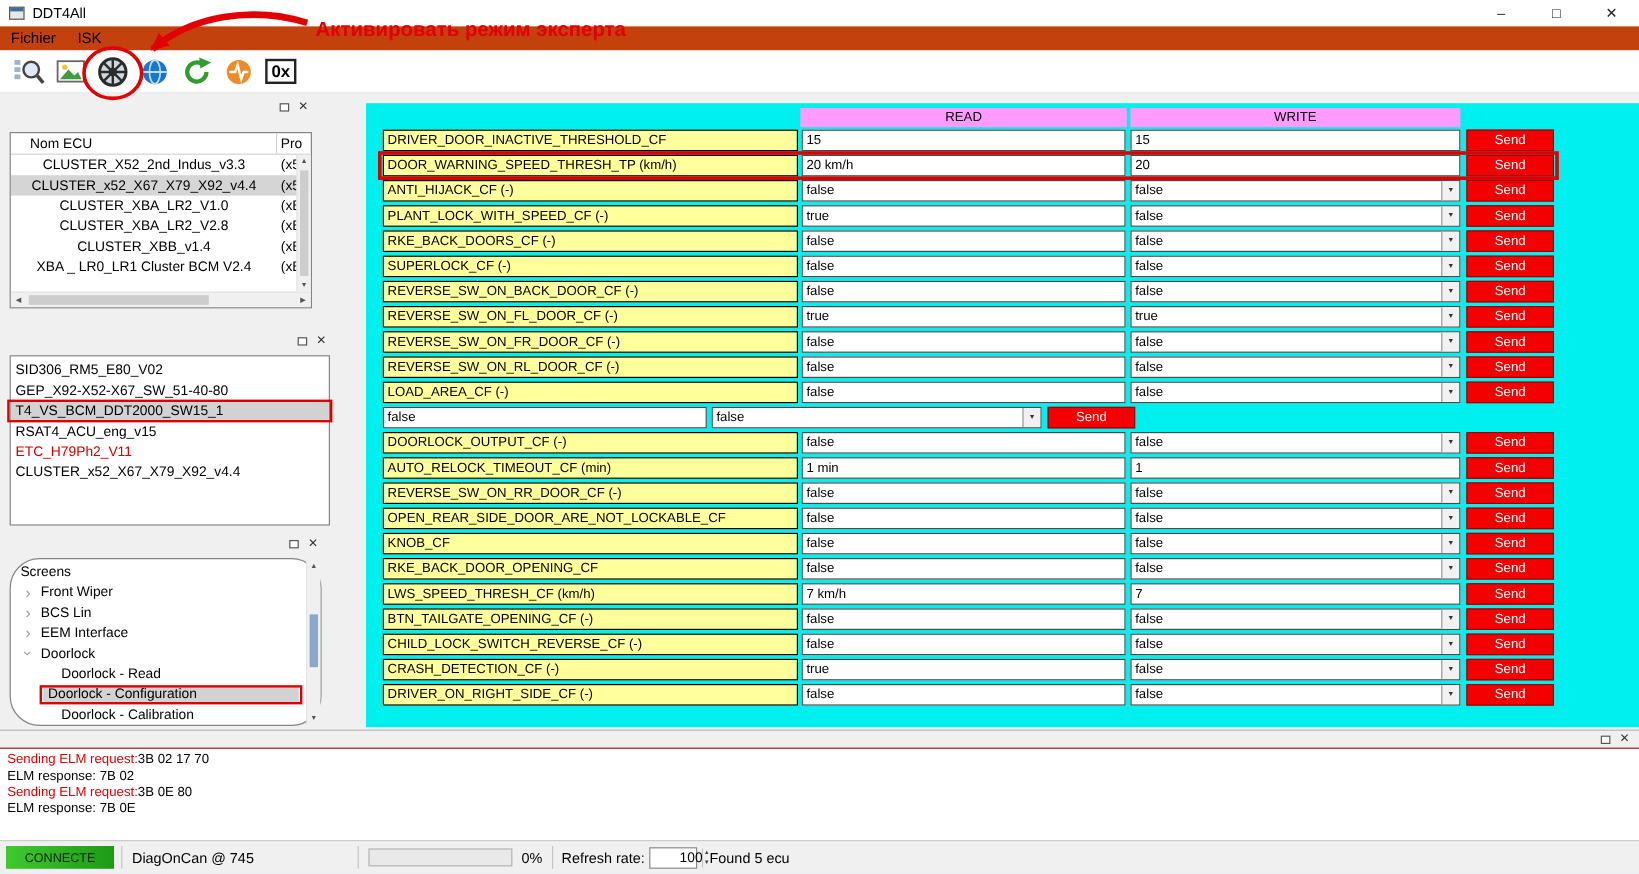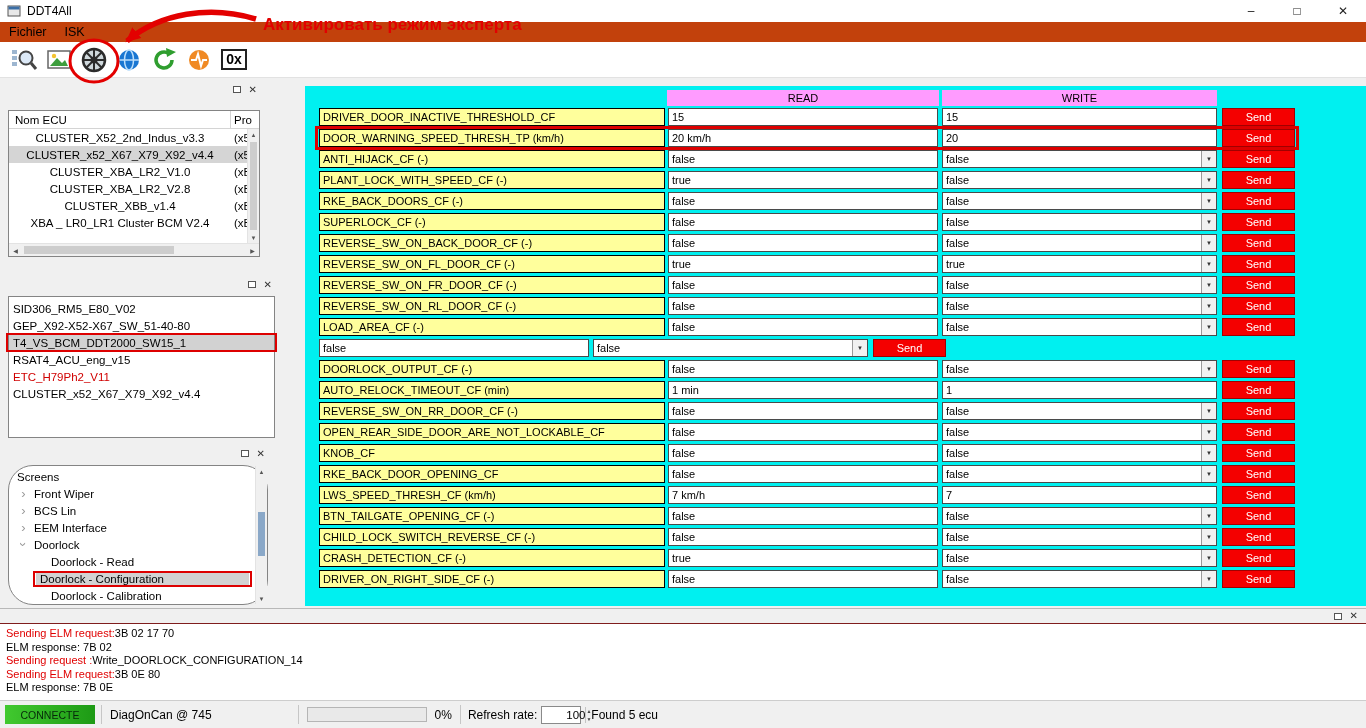--- a/index.html
+++ b/index.html
@@ -26,21 +26,21 @@
   .main { position:absolute; top:78px; left:0; width:1366px; height:530px; background:#f0f0f0; }
   .dockbar { position:absolute; height:13px; display:flex; justify-content:flex-end; align-items:center; gap:8px; padding-right:3px; }
   .flico { width:8px; height:7px; border:1px solid #555; background:#fff; display:inline-block; }
   .clico { font-size:10px; line-height:10px; color:#333; }
 
   .box { position:absolute; background:#fff; border:1px solid #848484; }
 
   
   #ecu-box { left:8px; top:32px; width:252px; height:147px; overflow:hidden; }
   .ecu-head { display:flex; height:18px; border-bottom:1px solid #d4d4d4; font-size:11.5px; align-items:center; }
-  .ecu-head-name { width:222px; padding-left:6px; border-right:1px solid #d4d4d4; height:100%; display:flex; align-items:center; }
+  .ecu-head-name { width:222px; padding-left:16px; border-right:1px solid #d4d4d4; height:100%; display:flex; align-items:center; }
   .ecu-head-proto { padding-left:3px; }
   .ecu-row { display:flex; height:17px; font-size:11.5px; align-items:center; white-space:nowrap; }
   .ecu-row.sel { background:#d5d5d5; }
   .ecu-name { width:222px; text-align:center; overflow:hidden; }
   .ecu-proto { padding-left:3px; }
 
   
   .vscroll { position:absolute; width:12px; background:#f0f0f0; border-left:1px solid #e3e3e3; }
   .hscroll { position:absolute; height:13px; background:#f0f0f0; border-top:1px solid #e3e3e3; display:flex; align-items:stretch; }
   .sarrow { font-size:6px; color:#555; display:flex; align-items:center; justify-content:center; }
@@ -508,21 +508,20 @@
   </div>
 </div>
 
 <div id="log-dockbar">
   <span class="flico"></span>
   <span class="clico">✕</span>
 </div>
 <div id="log-box">
     <div class="log-line"><span class="lp redtxt">Sending ELM request:</span><span class="lv">3B 02 17 70</span></div>
     <div class="log-line"><span class="lp">ELM response: </span><span class="lv">7B 02</span></div>
-    <div class="log-line"><span class="lp redtxt">Sending request :</span><span class="lv">Write_DOORLOCK_CONFIGURATION_14</span></div>
     <div class="log-line"><span class="lp redtxt">Sending ELM request:</span><span class="lv">3B 0E 80</span></div>
     <div class="log-line"><span class="lp">ELM response: </span><span class="lv">7B 0E</span></div>
   </div>
 
 <div id="statusbar">
   <div class="badge">CONNECTE</div>
   <div class="ssep" style="margin-left:6px;"></div>
   <div style="margin-left:8px;">DiagOnCan @ 745</div>
   <div class="ssep" style="margin-left:86px;"></div>
   <div class="progress"></div>

